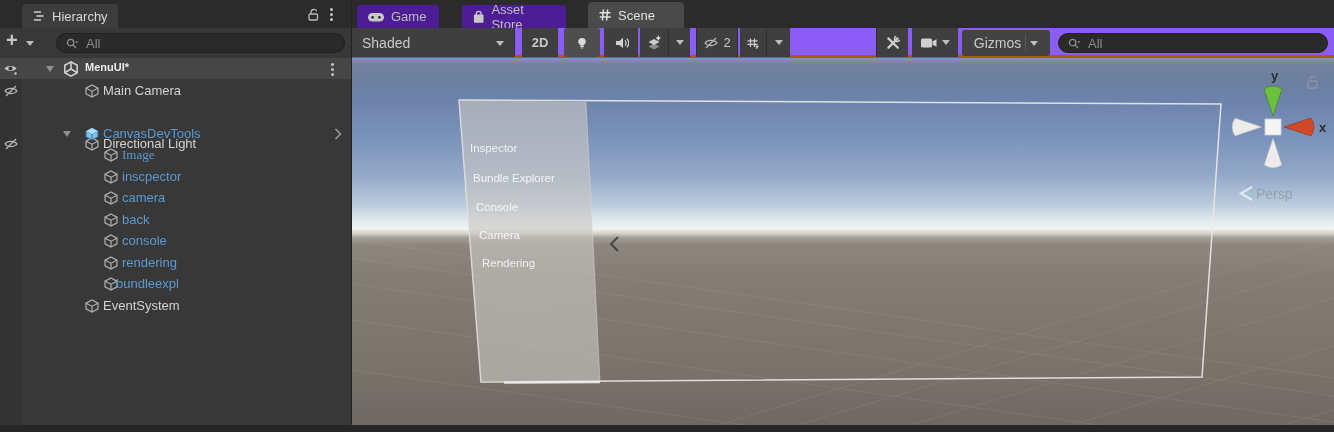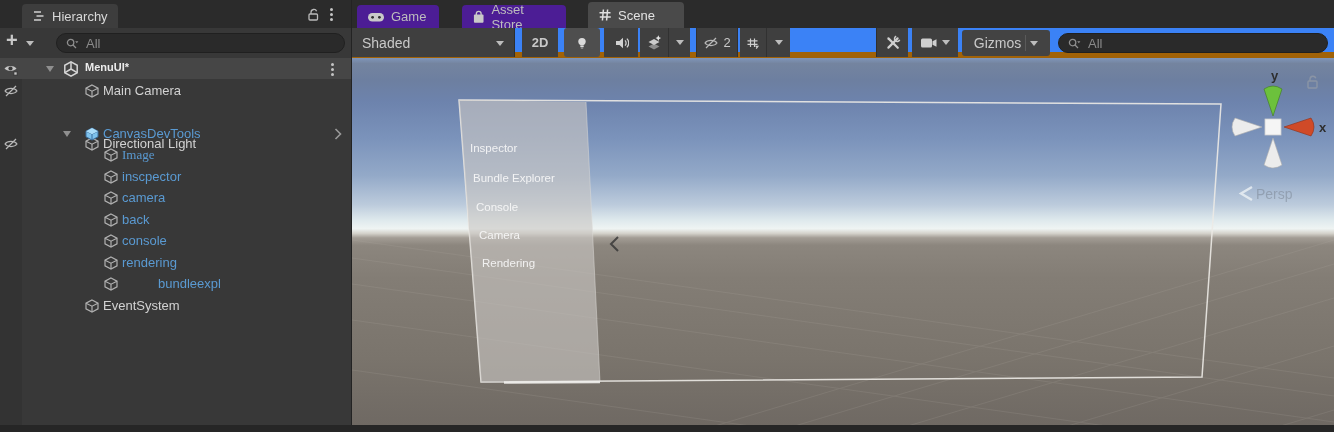--- a/index.html
+++ b/index.html
@@ -26,21 +26,21 @@
   .row{position:absolute;left:0;width:351px;height:21px;display:flex;align-items:center;}
   .row .lbl{color:#d2d2d2;white-space:nowrap;}
   .row .lbl.blue{color:#5a9ad2;}
   .hdr{background:#464646;}
   .hdr .lbl{color:#ececec;font-weight:bold;}
   .tri{width:0;height:0;border-left:4.5px solid transparent;border-right:4.5px solid transparent;
        border-top:6px solid #8f8f8f;position:absolute;top:8px;}
   .kebab3{display:inline-flex;flex-direction:column;gap:2px;}
   .kebab3 i{width:3px;height:3px;border-radius:50%;background:#c4c4c4;display:block;}
   
-  .stoolbar{left:352px;top:28px;width:982px;height:30px;background:#3b82f6;border-bottom:6px solid #a16207;}
+  .stoolbar{left:352px;top:28px;width:982px;height:30px;background:#8b5cf6;border-bottom:3px solid #a16207;}
   .tbtn{position:absolute;top:0;height:29px;display:flex;align-items:center;justify-content:center;
         gap:4px;color:#c9c9c9;background:#3f3f3f;}
   .tbtn.lit{background:#4e4e4e;border-radius:3px;}
   .tbtn.brd{border-left:1px solid #303030;border-right:1px solid #303030;}
   .footer{left:0;top:425px;width:1334px;height:7px;background:#262626;}
   .divider{left:351px;top:0;width:1px;height:425px;background:#232323;}
   svg text{font-family:"Liberation Sans",sans-serif;}
 </style>
 </head>
 <body>
@@ -237,21 +237,21 @@
     <div class="row" style="top:252px;">
       <svg class="abs" style="left:103px;top:3px;" width="16" height="16" viewBox="0 0 16 16">
           <use href="#i-cube"></use>
         </svg>
       <span class="lbl blue abs" style="left:122px;top:3px;">rendering</span>
     </div>
     <div class="row" style="top:273px;">
       <svg class="abs" style="left:103px;top:3px;" width="16" height="16" viewBox="0 0 16 16">
           <use href="#i-cube"></use>
         </svg>
-      <span class="lbl blue abs" style="left:122px;top:3px;padding-left:36px;">bundleexpl</span>
+      <span class="lbl blue abs" style="left:116px;top:3px;">bundleexpl</span>
     </div>
 
     <div class="row" style="top:295px;">
       <svg class="abs" style="left:84px;top:3px;" width="16" height="16" viewBox="0 0 16 16">
           <use href="#i-cube"></use>
         </svg>
       <span class="lbl abs" style="left:103px;top:3px;">EventSystem</span>
     </div>
   </div>
 

